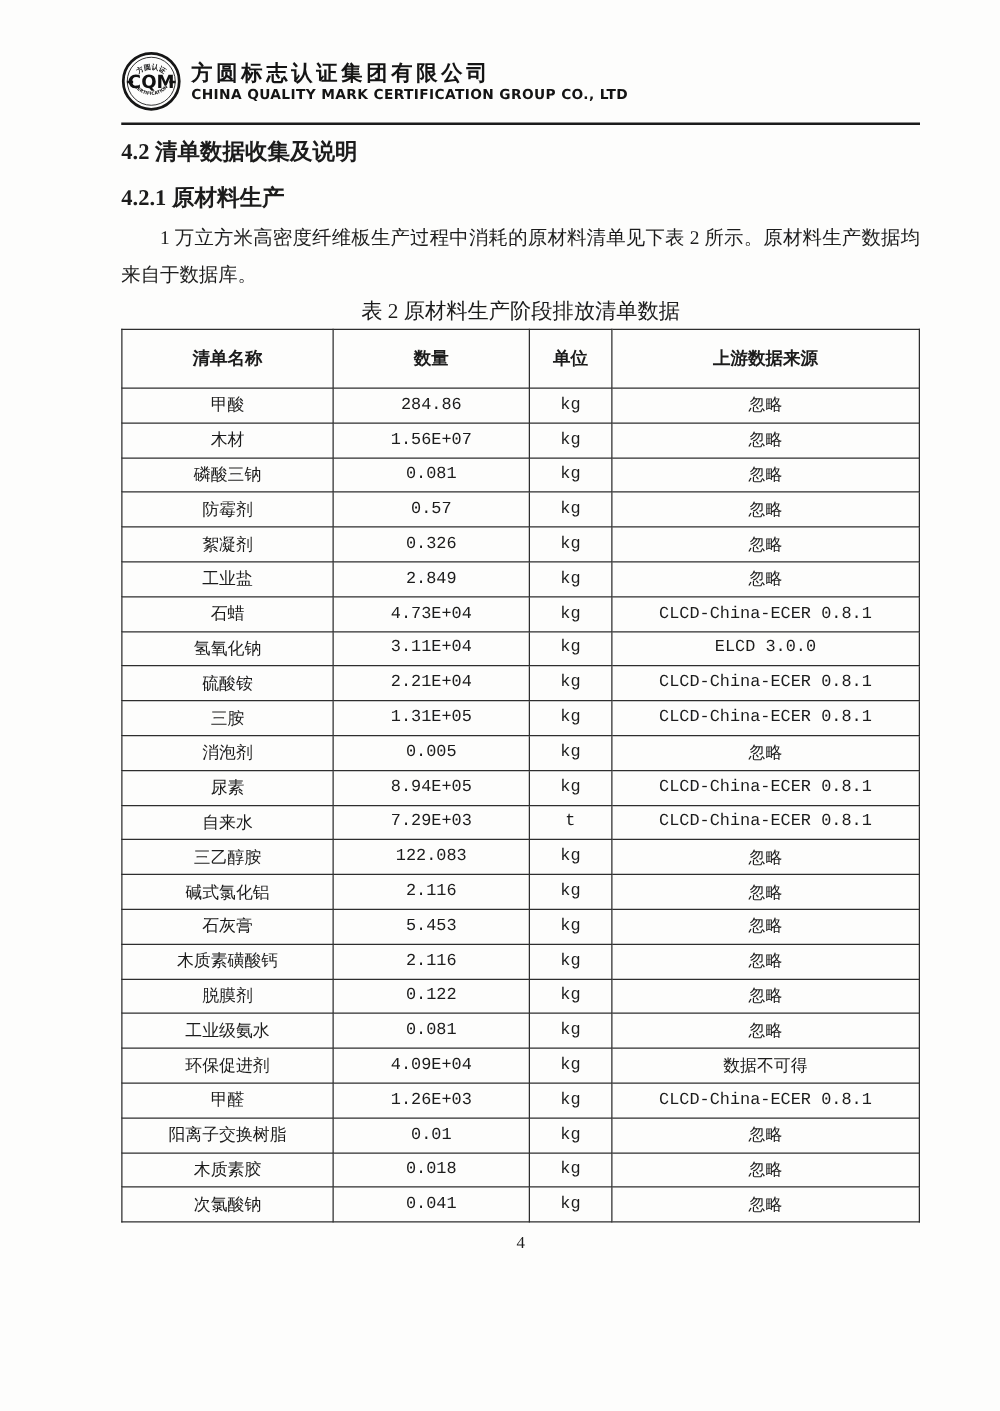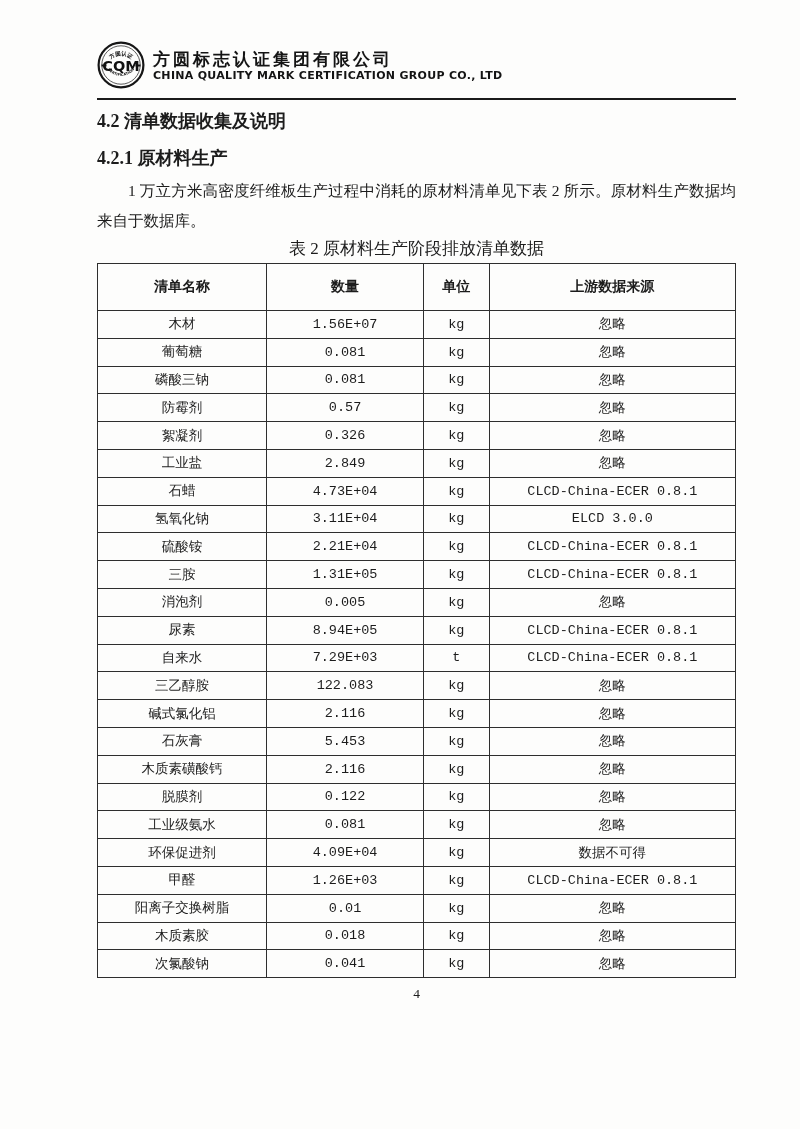--- a/index.html
+++ b/index.html
@@ -124,28 +124,28 @@
     <thead>
       <tr id="thead-row">
           <th>清单名称</th>
           <th>数量</th>
           <th>单位</th>
           <th>上游数据来源</th>
         </tr>
     </thead>
     <tbody id="tbody">
         <tr>
+          <td class="c0">甲酸</td>
+          <td class="c1">284.86</td>
+          <td class="c2">kg</td>
+          <td class="c3">忽略</td>
+        </tr>
+        <tr>
           <td class="c0">木材</td>
           <td class="c1">1.56E+07</td>
-          <td class="c2">kg</td>
-          <td class="c3">忽略</td>
-        </tr>
-        <tr>
-          <td class="c0">葡萄糖</td>
-          <td class="c1">0.081</td>
           <td class="c2">kg</td>
           <td class="c3">忽略</td>
         </tr>
         <tr>
           <td class="c0">磷酸三钠</td>
           <td class="c1">0.081</td>
           <td class="c2">kg</td>
           <td class="c3">忽略</td>
         </tr>
         <tr>

